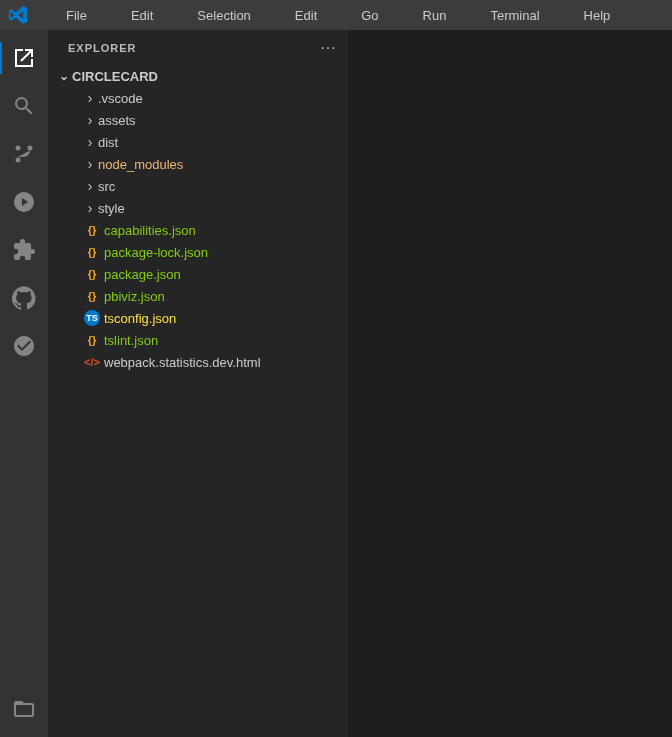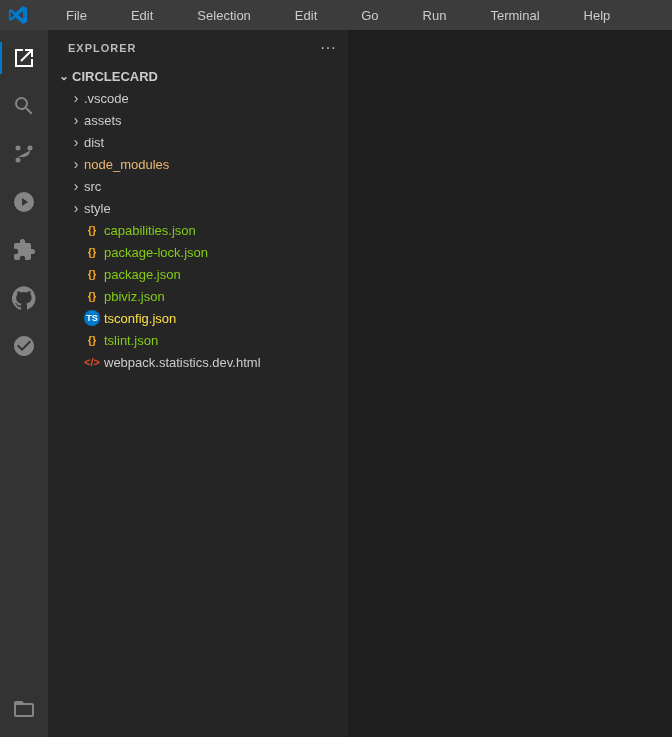--- a/index.html
+++ b/index.html
@@ -123,21 +123,21 @@
       align-items: center;
       height: 22px;
       cursor: pointer;
       padding-right: 8px;
       white-space: nowrap;
     }
     .tree-root {
       padding-left: 8px;
     }
     .tree-folder-l1 {
-      padding-left: 20px;
+      padding-left: 34px;
     }
     .tree-file-l1 {
       padding-left: 20px;
     }
     .chevron {
       width: 16px;
       height: 16px;
       display: inline-flex;
       align-items: center;
       justify-content: center;

